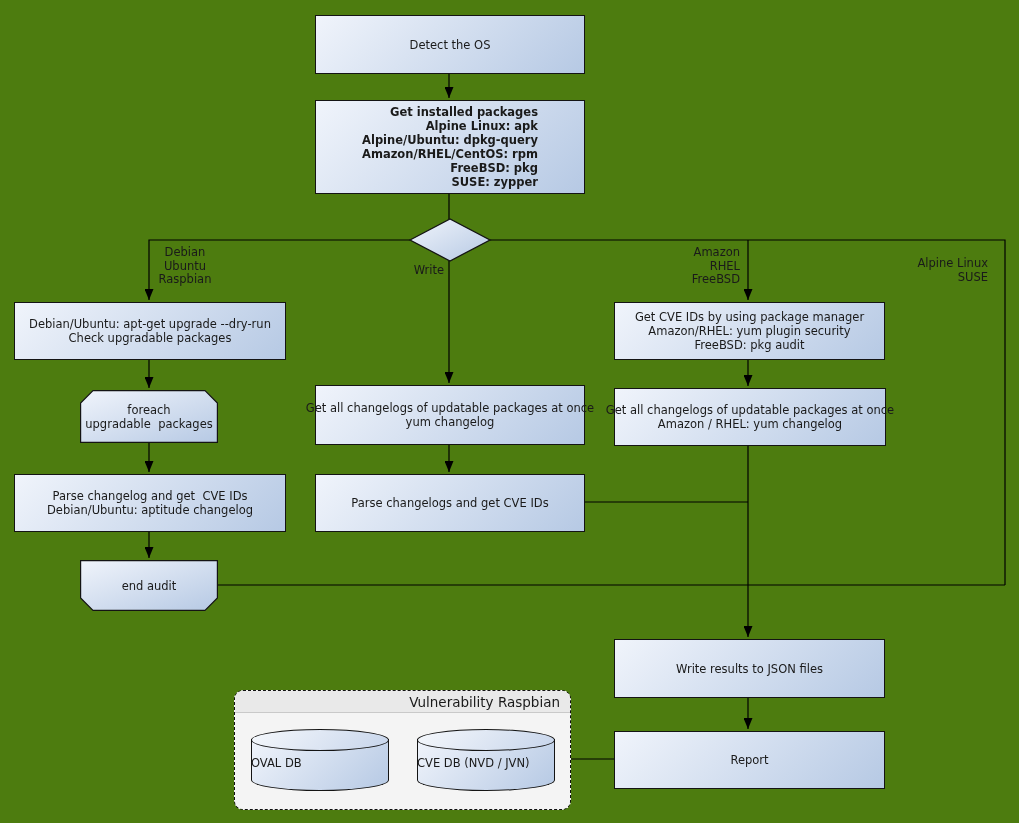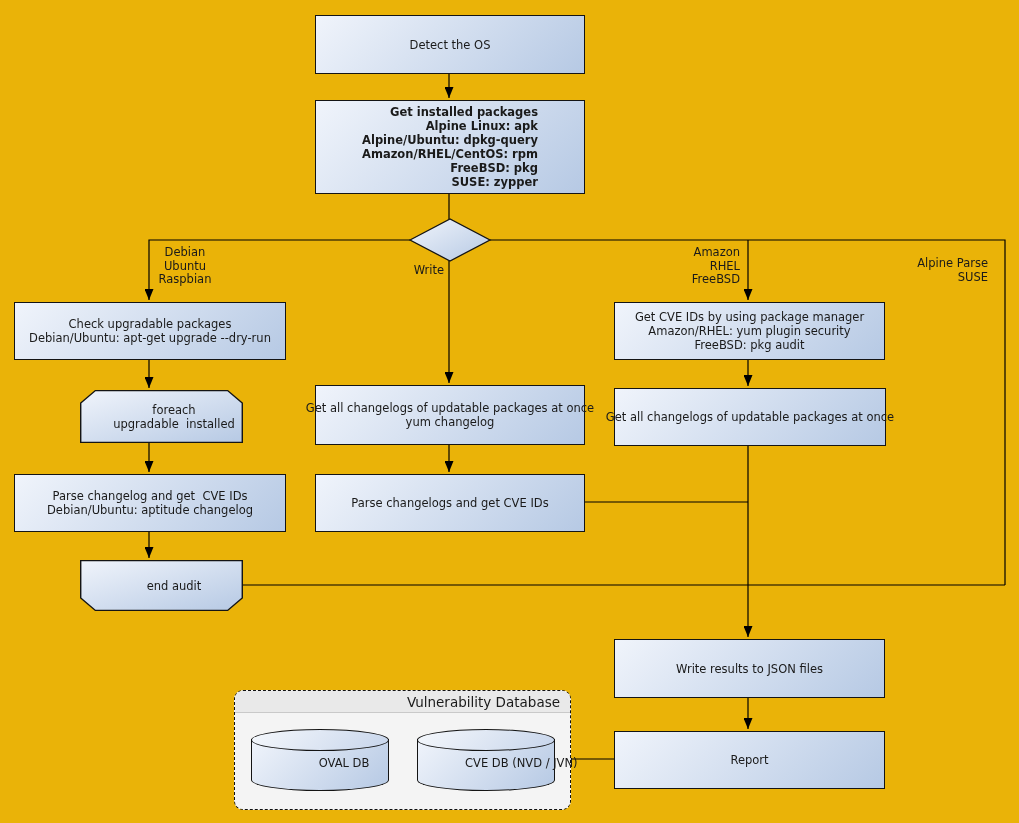--- a/index.html
+++ b/index.html
@@ -1,28 +1,28 @@
 <!DOCTYPE html>
 <html><head>
 <meta charset="utf-8">
 <style>
   html,body{margin:0;padding:0;background:#ffffff;}
   .canvas{
-    position:relative; width:1019px; height:823px; background:#eab308;
+    position:relative; width:1019px; height:823px; background:#4d7c0f;
     font-family:"DejaVu Sans", sans-serif; color:var(--text,#1a1a1a);
     overflow:hidden;
   }
   .wires{position:absolute; left:0; top:0; width:1019px; height:823px;}
   .node{
     position:absolute; display:flex; align-items:center; justify-content:center;
     background:linear-gradient(135deg, var(--node-light,#f0f4fb) 0%, var(--node-dark,#b6c9e4) 100%);
     border:1.2px solid var(--node-border,#141414);
     font-size:11.5px; line-height:14px;
   }
-  .node.shape-loop{border:none; background:transparent;padding-left:25px;}
+  .node.shape-loop{border:none; background:transparent;}
   .shape-svg{position:absolute; left:0; top:0; width:100%; height:100%;}
   .shape-poly{fill:url(#nodeGrad); stroke:var(--node-border,#141414); stroke-width:1.2;}
   .tl-wrap{position:relative; display:inline-block; text-align:center;}
   .align-right .tl-wrap{text-align:right;font-weight:bold;}
   .tl{white-space:pre;}
   .branch-label{position:absolute; font-size:11.5px; line-height:13.5px;}
   .branch-label.ta-r{text-align:right;}
   .branch-label.ta-c{text-align:center;}
   .cluster{
     position:absolute; background:var(--cluster-body,#f4f4f4);
@@ -41,22 +41,22 @@
     background:linear-gradient(135deg, var(--node-light,#f0f4fb) 0%, var(--node-dark,#b6c9e4) 100%);
     border:1.2px solid var(--node-border,#141414); border-top:none;
     border-radius:0 0 50% 50% / 0 0 11px 11px;
   }
   .cyl-top{
     position:absolute; left:0; right:0; top:0; height:20px;
     background:linear-gradient(135deg, #f5f8fc 0%, #c7d5eb 100%);
     border:1.2px solid var(--node-border,#141414); border-radius:50%;
   }
   .cyl-label{
-    position:absolute; left:0; right:0; top:27px; text-align:center;
-    font-size:11.5px; white-space:pre;padding-left:48px;
+    position:absolute; left:0; right:0; top:27px; 
+    font-size:11.5px; white-space:pre;
   }
 </style>
 </head>
 <body style="--node-light: #f0f4fb; --node-dark: #b6c9e4; --node-border: #141414; --line: #000000; --cluster-body: #f4f4f4; --cluster-header: #e9e9e9; --text: #1a1a1a;">
 
 <div class="canvas">
 
   <svg class="wires" viewBox="0 0 1019 823">
     <defs>
       <linearGradient id="nodeGrad" x1="0" y1="0" x2="1" y2="1">
@@ -100,32 +100,32 @@
         <div class="tl">Alpine Linux: apk</div>
         <div class="tl">Alpine/Ubuntu: dpkg-query</div>
         <div class="tl">Amazon/RHEL/CentOS: rpm</div>
         <div class="tl">FreeBSD: pkg</div>
         <div class="tl">SUSE: zypper</div>
       </div>
   </div>
 
   <div class="node" style="left:14px;top:302px;width:270px;height:56px">
     <div class="tl-wrap">
+        <div class="tl">Debian/Ubuntu: apt-get upgrade --dry-run</div>
         <div class="tl">Check upgradable packages</div>
-        <div class="tl">Debian/Ubuntu: apt-get upgrade --dry-run</div>
       </div>
   </div>
 
   <div class="node shape-loop" style="left:80px;top:390px;width:138px;height:53px">
     <svg class="shape-svg" viewBox="0 0 138 53" preserveAspectRatio="none">
       <polygon class="shape-poly" points="13,0.6 125,0.6 137.4,13 137.4,52.4 0.6,52.4 0.6,13"></polygon>
     </svg>
     <div class="tl-wrap">
         <div class="tl">foreach</div>
-        <div class="tl">upgradable  installed</div>
+        <div class="tl">upgradable  packages</div>
       </div>
   </div>
 
   <div class="node" style="left:14px;top:474px;width:270px;height:56px">
     <div class="tl-wrap">
         <div class="tl">Parse changelog and get  CVE IDs</div>
         <div class="tl">Debian/Ubuntu: aptitude changelog</div>
       </div>
   </div>
 
@@ -155,20 +155,21 @@
     <div class="tl-wrap">
         <div class="tl">Get CVE IDs by using package manager</div>
         <div class="tl">Amazon/RHEL: yum plugin security</div>
         <div class="tl">FreeBSD: pkg audit</div>
       </div>
   </div>
 
   <div class="node" style="left:614px;top:388px;width:270px;height:56px">
     <div class="tl-wrap">
         <div class="tl">Get all changelogs of updatable packages at once</div>
+        <div class="tl">Amazon / RHEL: yum changelog</div>
       </div>
   </div>
 
   <div class="node" style="left:614px;top:639px;width:269px;height:57px">
     <div class="tl-wrap">
         <div class="tl">Write results to JSON files</div>
       </div>
   </div>
 
   <div class="node" style="left:614px;top:731px;width:269px;height:56px">
@@ -184,26 +185,26 @@
     </div>
   <div class="branch-label ta-r" style="left:382px;top:264px;width:62px">
       <div class="tl">Write</div>
     </div>
   <div class="branch-label ta-r" style="left:660px;top:246px;width:80px">
       <div class="tl">Amazon</div>
       <div class="tl">RHEL</div>
       <div class="tl">FreeBSD</div>
     </div>
   <div class="branch-label ta-r" style="left:880px;top:257px;width:108px">
-      <div class="tl">Alpine Parse</div>
+      <div class="tl">Alpine Linux</div>
       <div class="tl">SUSE</div>
     </div>
 
   <div class="cluster" style="left:234px;top:690px;width:335px;height:118px">
-    <div class="cluster-header">Vulnerability Database</div>
+    <div class="cluster-header">Vulnerability Raspbian</div>
     <div class="cylinder" style="left:16px;top:38px">
       <div class="cyl-body"></div>
       <div class="cyl-top"></div>
       <div class="cyl-label">OVAL DB</div>
     </div>
     <div class="cylinder" style="left:182px;top:38px">
       <div class="cyl-body"></div>
       <div class="cyl-top"></div>
       <div class="cyl-label">CVE DB (NVD / JVN)</div>
     </div>

